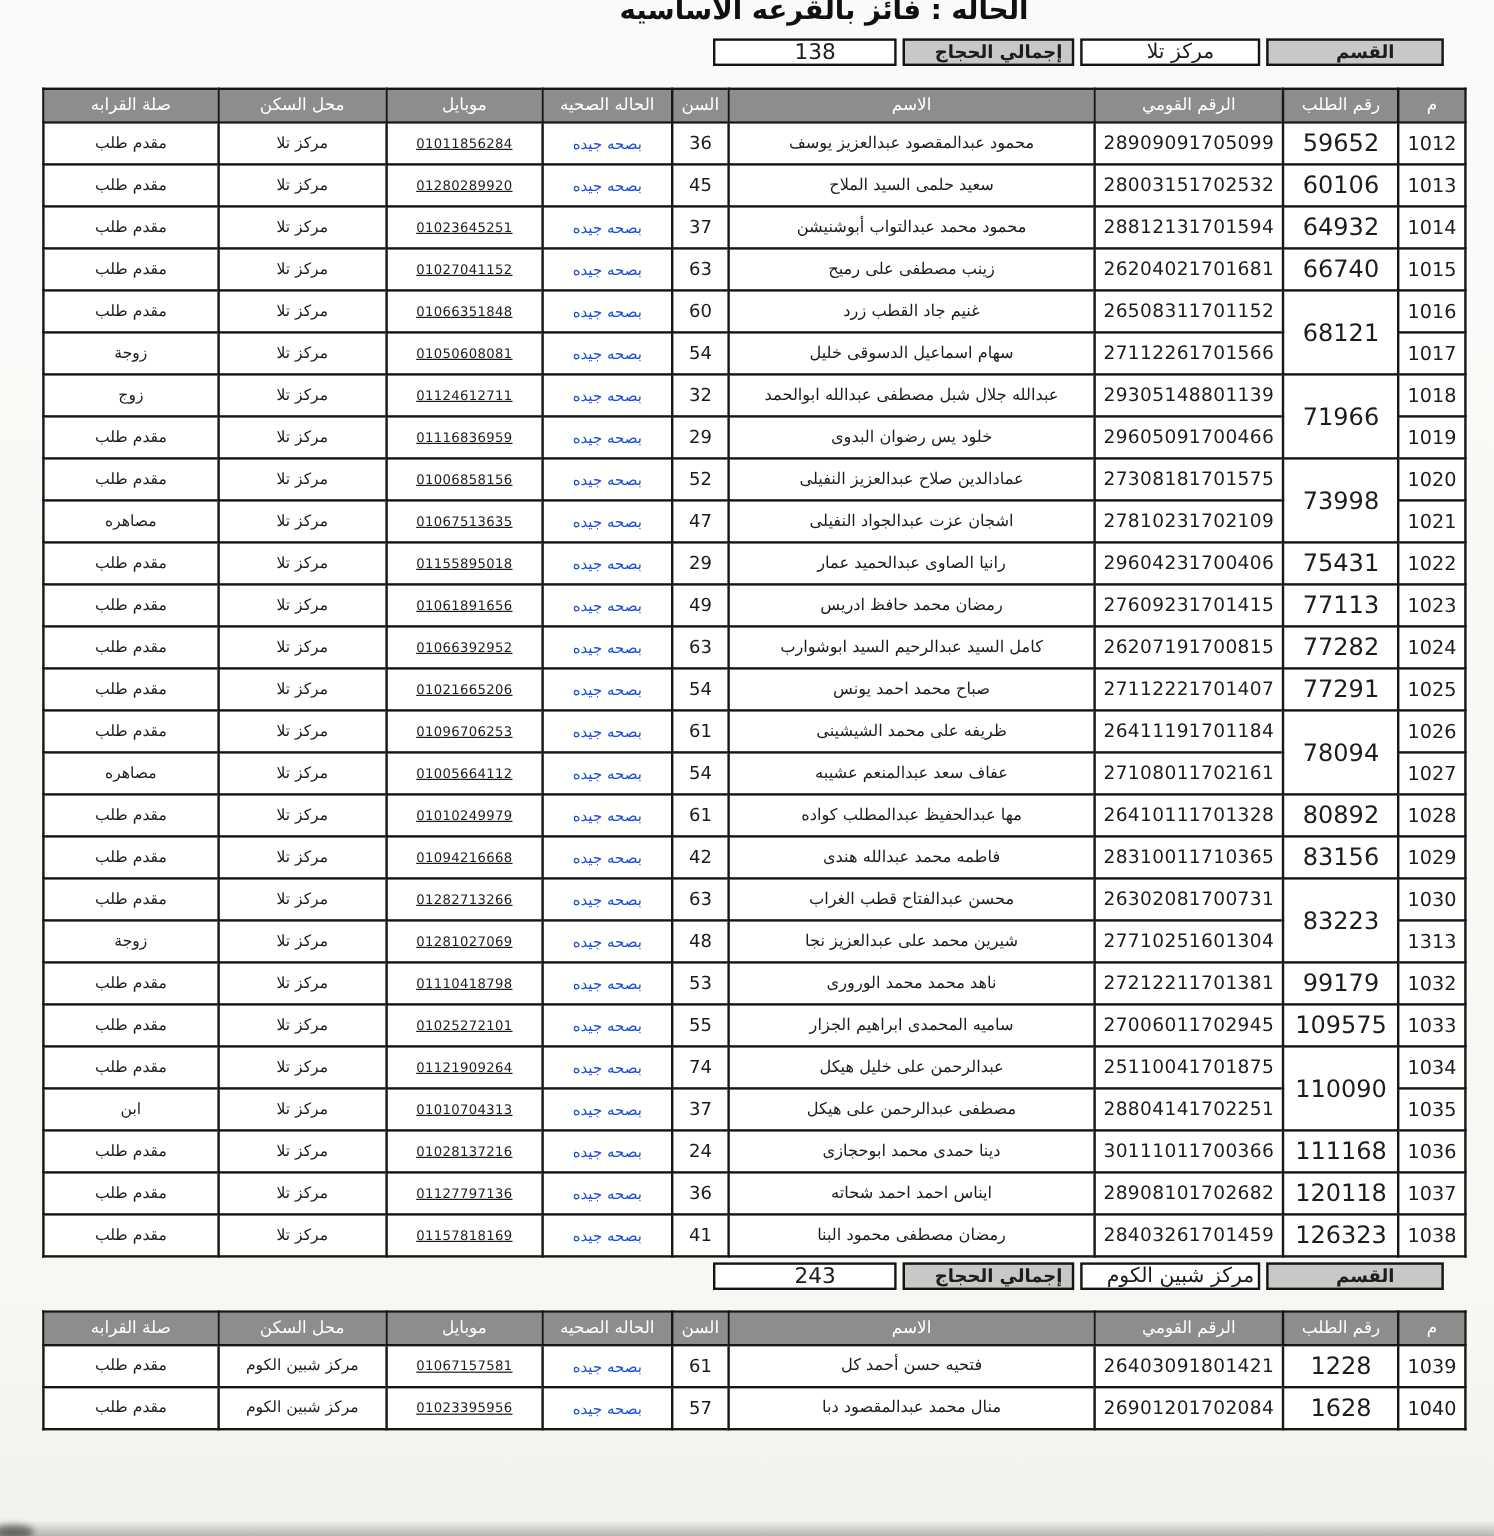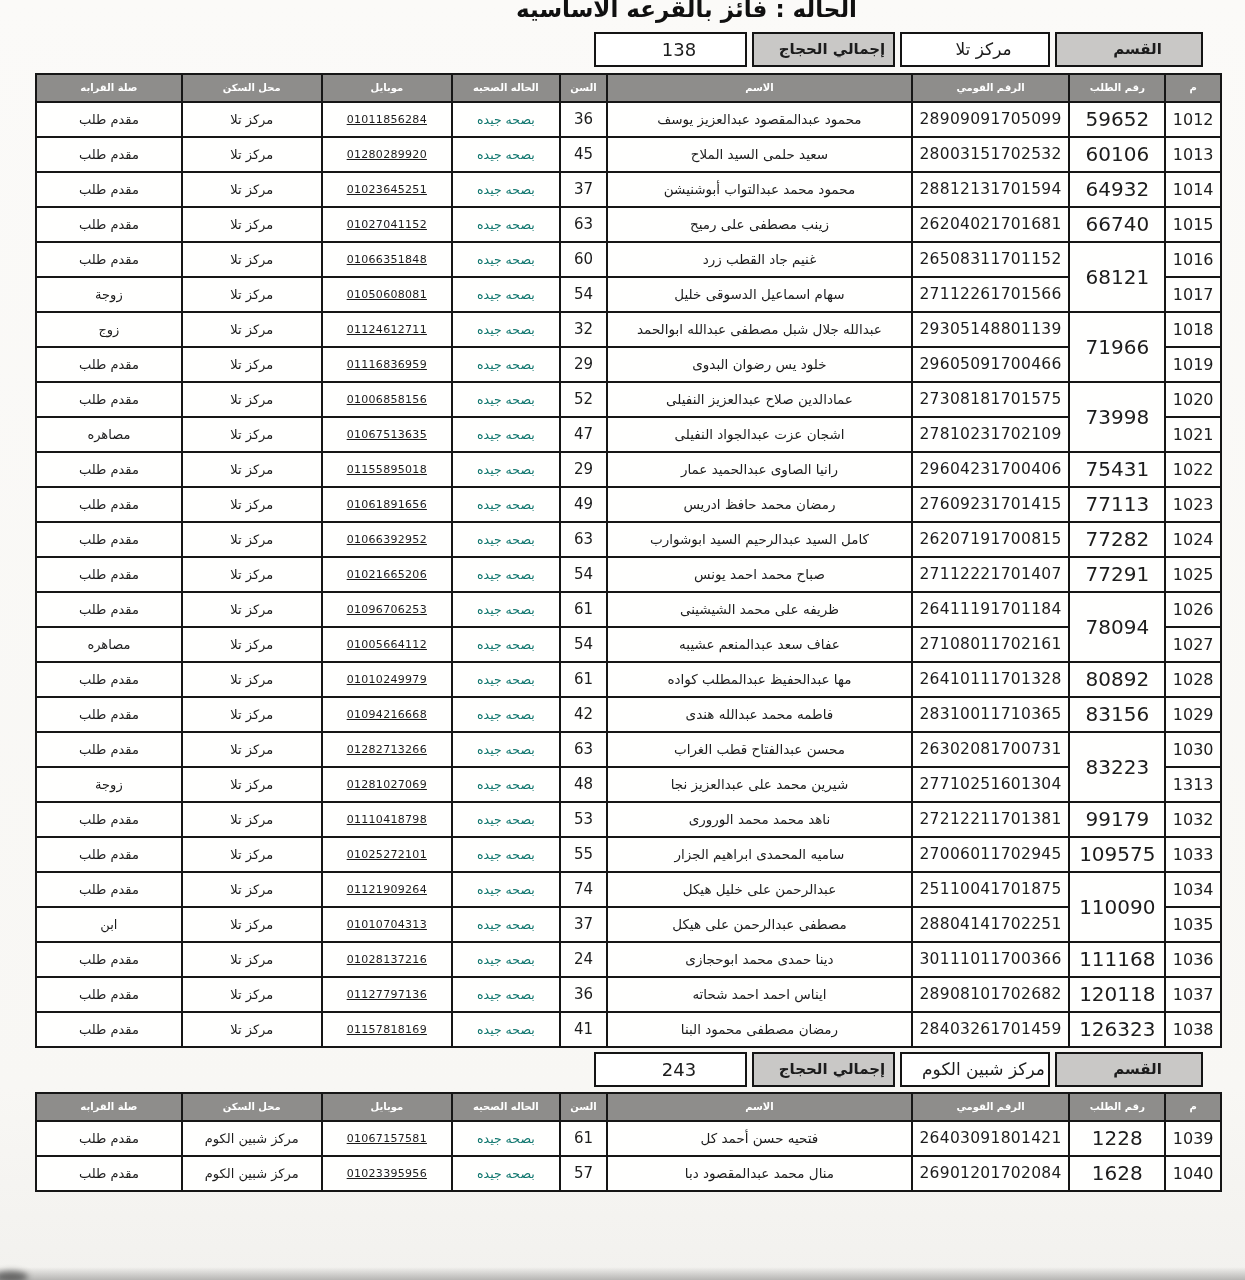--- a/index.html
+++ b/index.html
@@ -33,21 +33,21 @@
     margin-top:8px;
     margin-bottom:6px;
     height:35px;
   }
   .section-head.second{margin-top:4px;margin-bottom:5px;}
   .shcell{
     box-sizing:border-box;
     border:2px solid #141414;
     display:flex;align-items:center;justify-content:center;
     font-size:15px;
-    height:35px;
+    height:23px;
     padding-left:17px;
   }
   .shcell.gray{background:#c9c8c6;font-weight:bold;}
   .shcell.white{background:#fff;}
   .sh-dept-label{width:148px;}
   .sh-dept-value{width:150px;font-size:17px;}
   .sh-total-label{width:143px;}
   .sh-total-value{width:153px;font-size:18px;}
   table{
     width:100%;
@@ -61,40 +61,40 @@
     border:2px solid #161616;
     text-align:center;
     vertical-align:middle;
     padding:1px 2px;
     overflow:hidden;
     white-space:nowrap;
   }
   th{
     background:#8e8d8b;
     color:#ffffff;
-    font-weight:bold;
-    font-size:10px;
+    font-weight:normal;
+    font-size:14px;
     height:28px;
   }
   td{height:35px;background:#fffffe;}
   col.c-serial{width:4.7%;}
   col.c-request{width:8.1%;}
   col.c-national_id{width:13.3%;}
   col.c-name{width:25.7%;}
   col.c-age{width:4.0%;}
   col.c-health{width:9.1%;}
   col.c-mobile{width:11.0%;}
   col.c-residence{width:11.8%;}
   col.c-relation{width:12.3%;}
   td.c-serial{font-size:16px;}
   td.c-request{font-size:20px;}
   td.c-national_id{font-size:15.5px;letter-spacing:0.3px;}
   td.c-name{font-size:13.5px;margin-left:47px;}
   td.c-age{font-size:15px;}
-  td.c-health{font-size:12.5px;color:#0f766e;margin-top:36px;}
+  td.c-health{font-size:12.5px;color:#1d4ed8;margin-top:36px;}
   td.c-mobile{font-size:11px;letter-spacing:0.3px;text-decoration:underline;}
   td.c-residence{font-size:13px;}
   td.c-relation{font-size:13px;}
   .bottom-shade{
     position:absolute;left:0;right:0;bottom:0;height:13px;
     background:linear-gradient(to top,rgba(85,85,85,.38),rgba(120,120,120,0));
     pointer-events:none;
   }
   .corner-mark{
     position:absolute;left:-6px;bottom:-3px;width:34px;height:12px;

